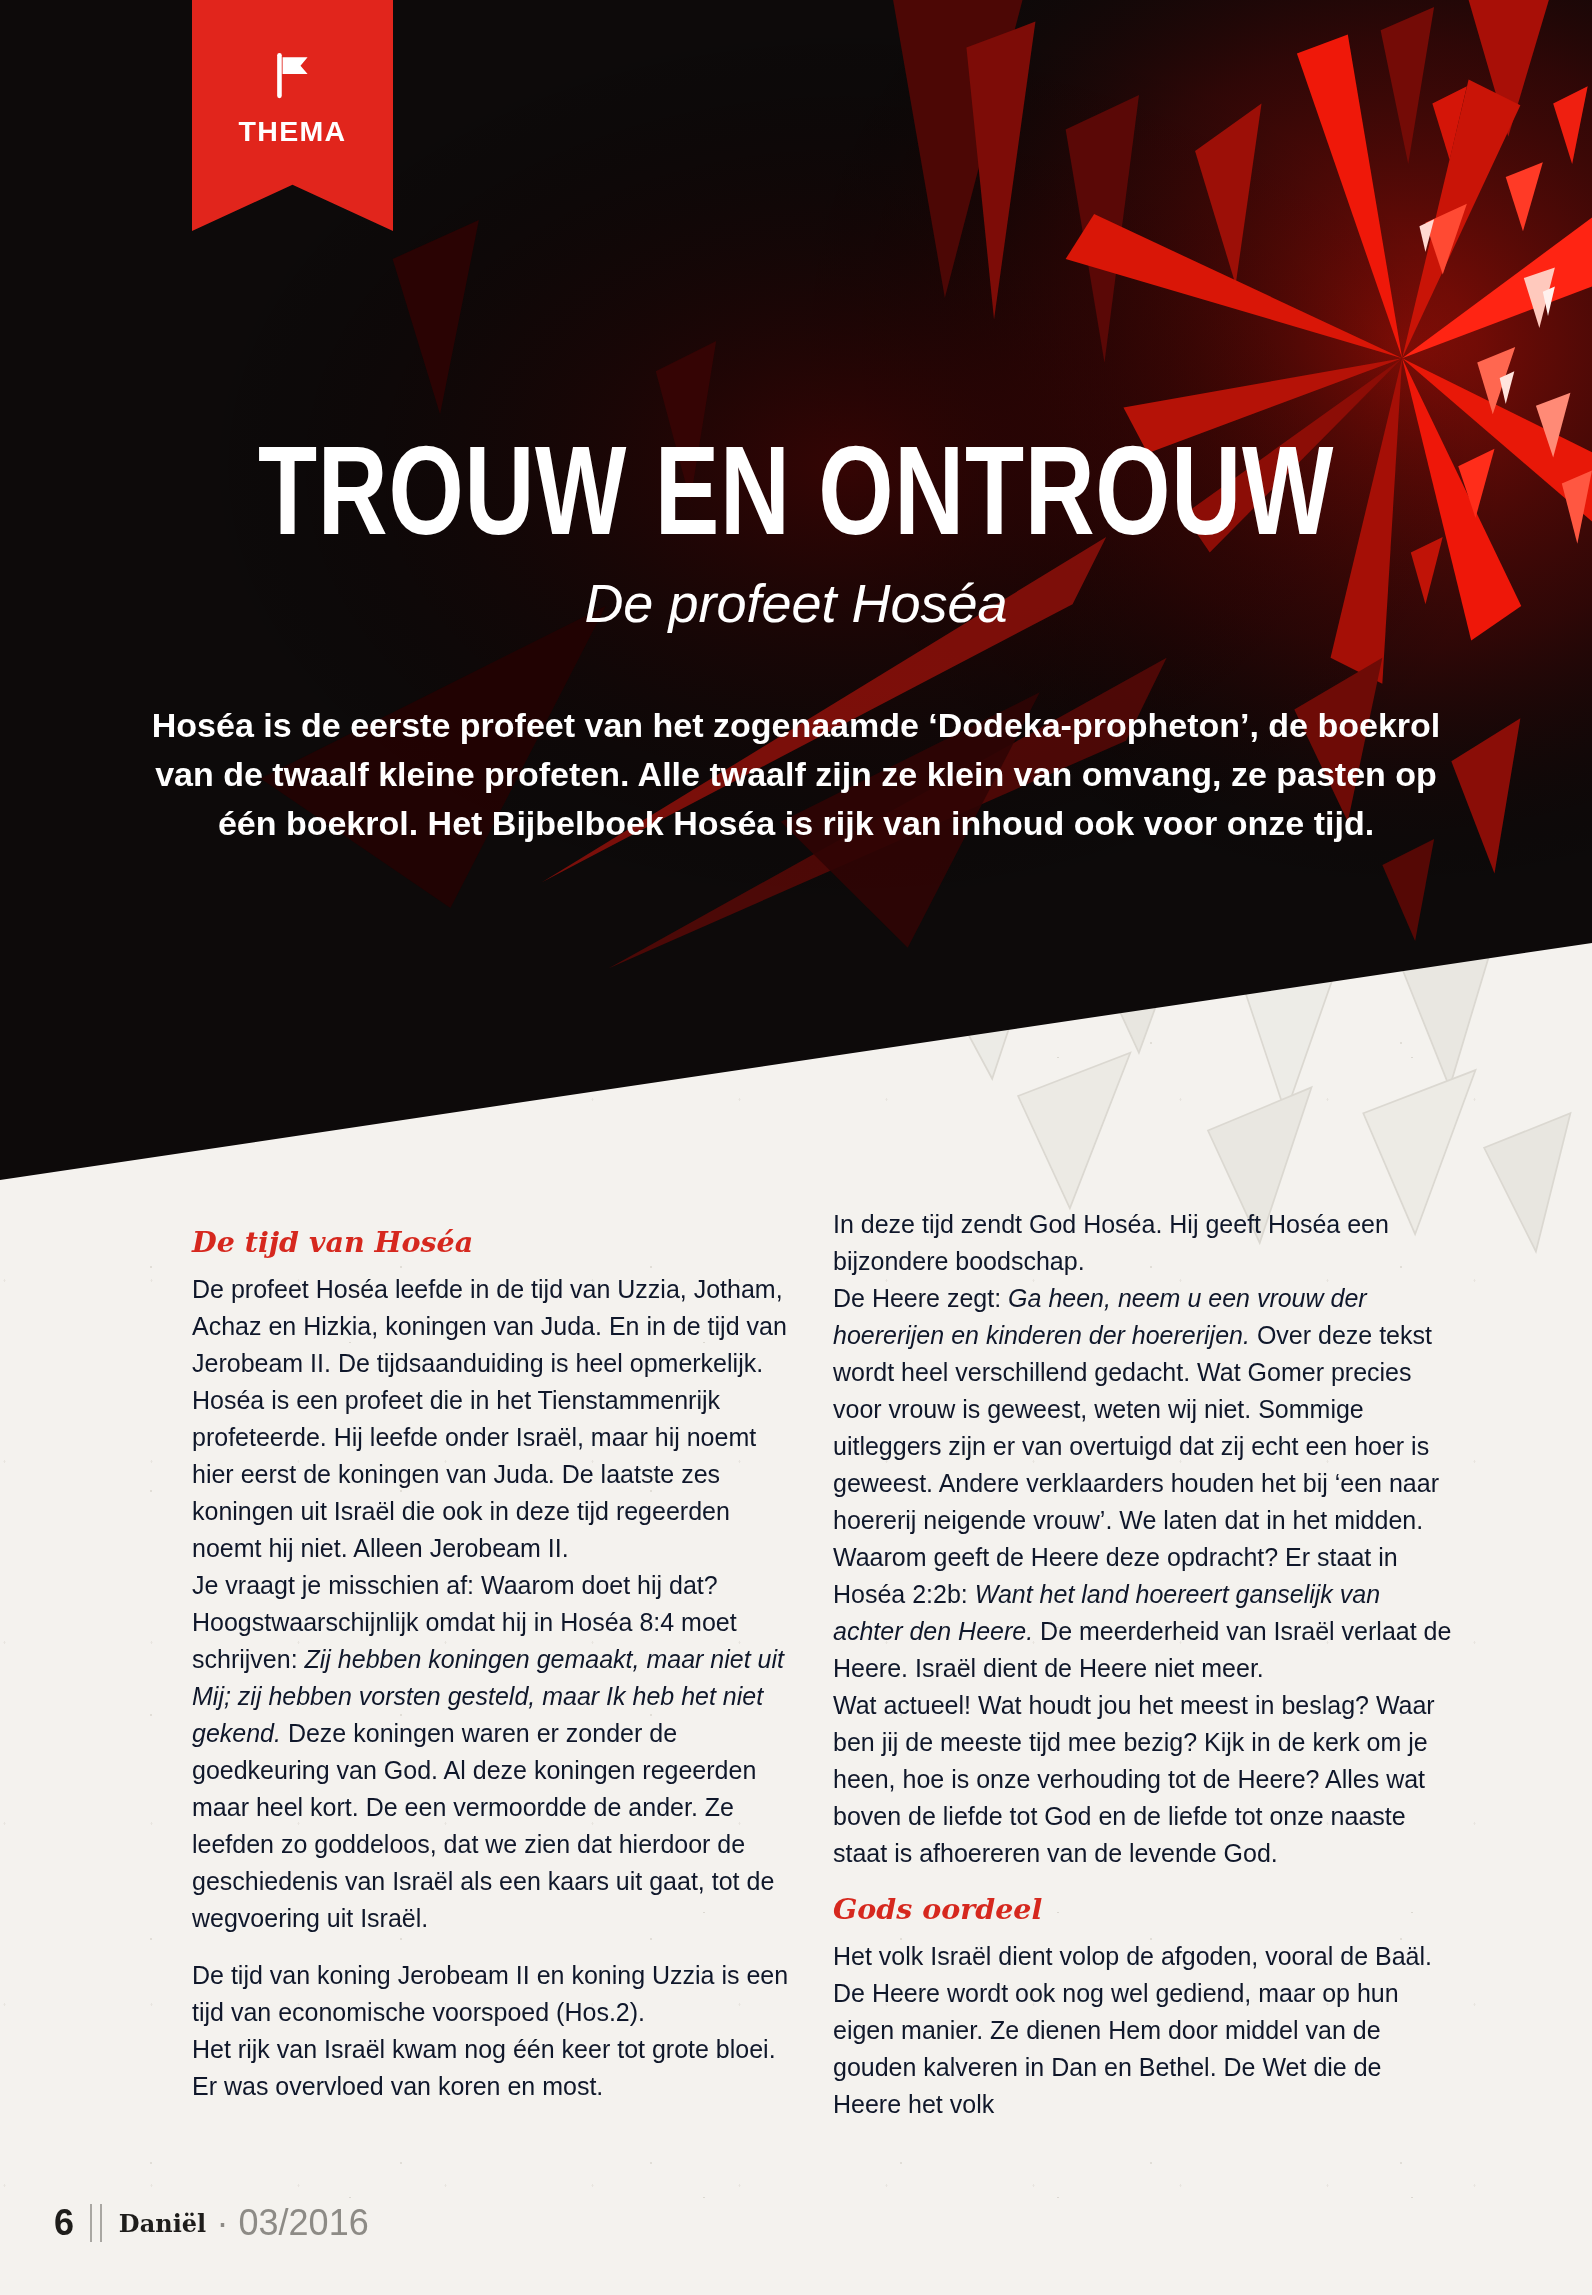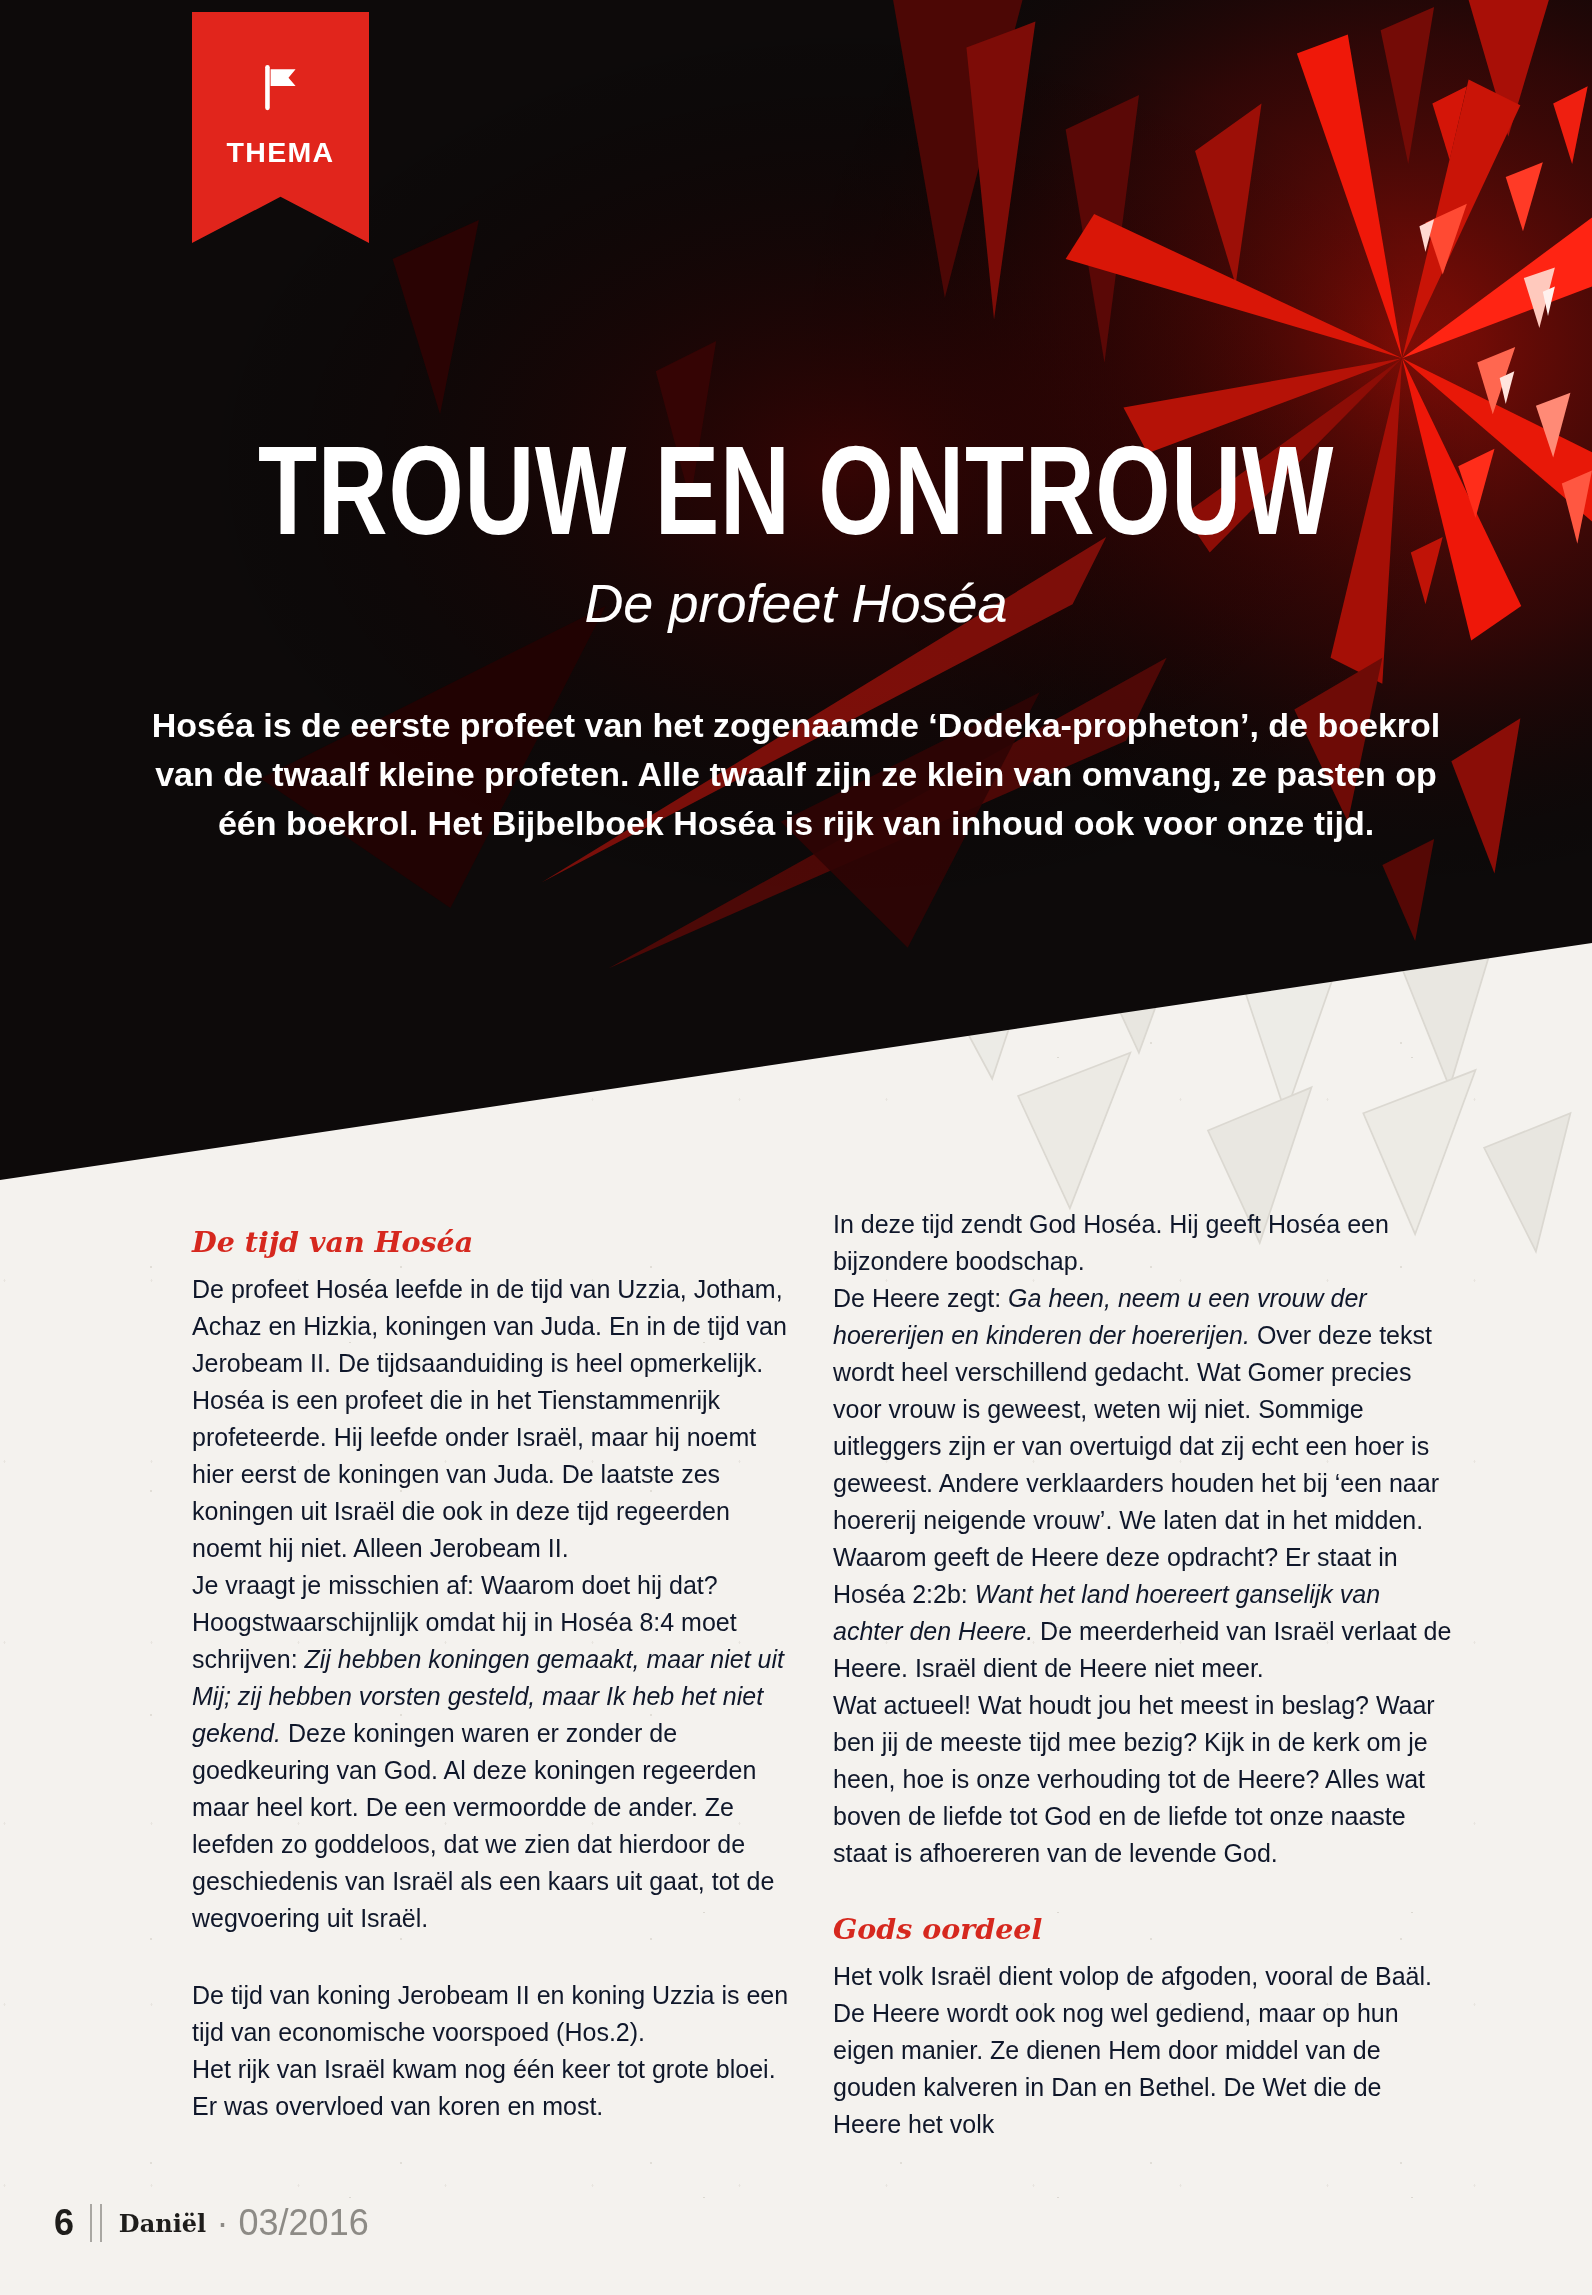--- a/index.html
+++ b/index.html
@@ -42,30 +42,30 @@
     position: absolute;
     inset: 0;
     width: 100%;
     height: 100%;
   }
 
   
   .ribbon {
     position: absolute;
     left: 192px;
-    top: 12px;
-    width: 177px;
+    top: 0;
+    width: 201px;
     height: 231px;
     background: #e1251c;
     clip-path: polygon(0 0, 100% 0, 100% 100%, 50% 80%, 0 100%);
     display: flex;
     flex-direction: column;
     align-items: center;
     padding-top: 50px;
-    gap: 24px;
+    gap: 15px;
     z-index: 4;
   }
   .flag svg { display: block; }
   .ribbon-label {
     color: #ffffff;
     font-weight: bold;
     font-size: 28.5px;
     letter-spacing: 1.3px;
   }
 
@@ -120,21 +120,21 @@
     position: absolute;
     top: 1206px;
     left: 192px;
     width: 1260px;
     display: flex;
     z-index: 3;
     align-items: center;
   }
   .col-left { width: 597px; margin-right: 44px; }
   .col-right { width: 619px; }
-  .col section + section { margin-top: 40px; }
+  .col section + section { margin-top: 20px; }
   .col-heading {
     font-family: "DejaVu Serif", serif;
     font-style: italic;
     font-weight: bold;
     font-size: 28.5px;
     color: #d6281e;
     margin-bottom: 12px;
   }
   .col p {
     font-size: 25px;

